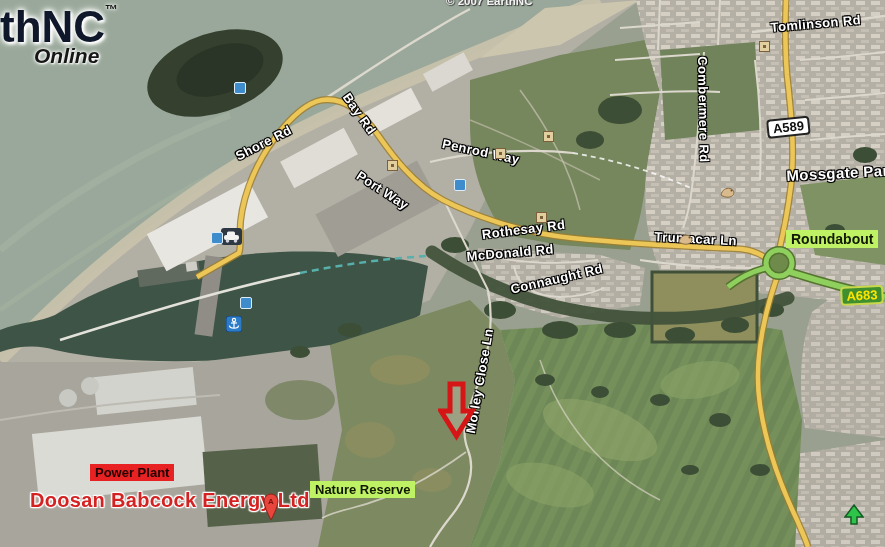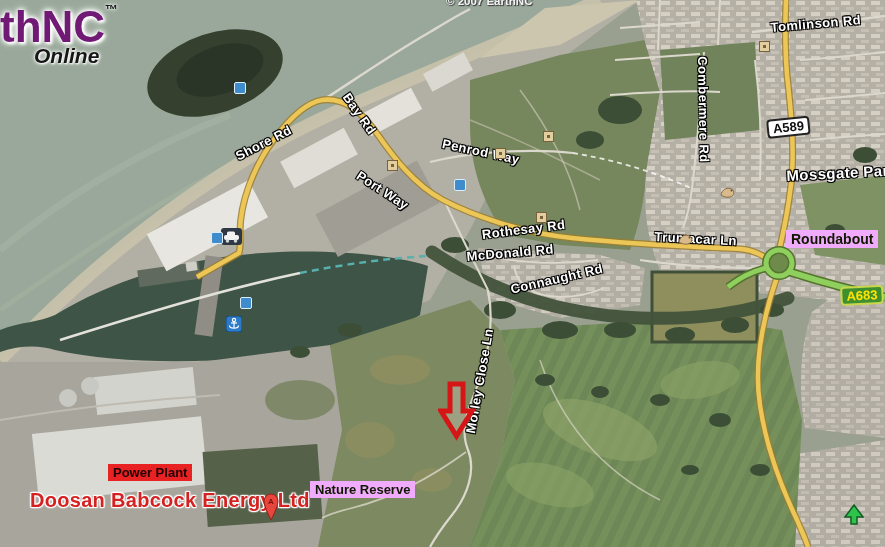--- a/index.html
+++ b/index.html
@@ -5,33 +5,33 @@
   html,body{margin:0;padding:0;background:#222;}
   .stage{position:relative;width:885px;height:547px;overflow:hidden;background:#9aa08f;
          font-family:"Liberation Sans",sans-serif;}
   svg.terrain{position:absolute;left:0;top:0;}
   
   .rl{position:absolute;white-space:nowrap;color:#fff;font-size:13px;font-weight:700;
       letter-spacing:.4px;transform-origin:0 0;
       text-shadow:-1px -1px 0 #000,1px -1px 0 #000,-1px 1px 0 #000,1px 1px 0 #000,0 0 2px #000;}
   .rl.big{font-size:15px;}
   
-  .hl{position:absolute;font-size:13px;font-weight:700;color:#101800;background:#f0abfc;
+  .hl{position:absolute;font-size:13px;font-weight:700;color:#101800;background:#bef264;
       padding:1px 5px;white-space:nowrap;}
   .hl.red{background:#e82222;color:#200000;}
   .hl.bigger{font-size:14px;}
   
   .badge{position:absolute;font-size:13px;font-weight:700;background:#fff;color:#111;
          border:2px solid #222;border-radius:4px;padding:0 4px;transform-origin:0 0;white-space:nowrap;}
   .badge.green{background:#3f8f2e;color:#ffe400;border-color:#c8d84a;}
   .company{position:absolute;font-size:20px;font-weight:700;color:#d42222;white-space:nowrap;
       letter-spacing:.3px;
       text-shadow:0 0 2px #fff,0 0 3px #fff,-1px -1px 1px #fff,1px 1px 1px #fff,1px -1px 1px #fff,-1px 1px 1px #fff;}
   .logo{position:absolute;left:0;top:2px;}
-  .logo-main{font-size:44px;font-weight:700;color:#701a75;
+  .logo-main{font-size:44px;font-weight:700;color:#0f172a;
       text-shadow:0 0 4px #fff,0 0 6px #fff,0 0 10px #fff,2px 2px 3px #fff;}
   .logo-tm{font-size:13px;font-weight:700;color:#161616;vertical-align:28px;
       text-shadow:0 0 3px #fff,0 0 5px #fff;}
   .logo-sub{font-size:21px;font-weight:700;font-style:italic;color:#161616;margin:-8px 0 0 34px;
       text-shadow:0 0 3px #fff,0 0 5px #fff,1px 1px 2px #fff;}
   .copy{position:absolute;left:446px;top:-5px;color:#f2f2f2;font-size:11.5px;font-weight:700;
       text-shadow:0 0 2px #555,1px 1px 1px #333;}
   .marker{position:absolute;}
   .wp{position:absolute;width:9px;height:9px;border:1.5px solid #7c5f3b;
       background:radial-gradient(circle,#7c5f3b 0 1.5px,#e2cf9f 1.6px);}
@@ -212,21 +212,21 @@
   <div class="rl" style="left:710px;top:56px;transform:rotate(89deg)">Combermere Rd</div>
   <div class="rl" style="left:770px;top:20px;transform:rotate(-5deg)">Tomlinson Rd</div>
   <div class="rl big" style="left:786px;top:167px;transform:rotate(-3deg)">Mossgate Park</div>
   <div class="rl" style="left:463px;top:432px;transform:rotate(-80deg)">Morley Close Ln</div>
 
   <div class="badge" style="left:766px;top:120px;transform:rotate(-6deg)">A589</div>
   <div class="badge green" style="left:840px;top:287px;transform:rotate(-3deg)">A683</div>
 
   <div class="hl bigger" style="left:786px;top:230px">Roundabout</div>
   <div class="hl" style="left:310px;top:481px">Nature Reserve</div>
-  <div class="hl red" style="left:108px;top:464px">Power Plant</div>
+  <div class="hl red" style="left:90px;top:464px">Power Plant</div>
 
   <div class="company" style="left:30px;top:489px">Doosan Babcock Energy Ltd</div>
   <div class="marker" style="left:262px;top:492px">
     <svg width="18" height="30" viewBox="0 0 18 30">
       <path d="M9,28 C9,28 2,15 2,9 A7,7 0 1 1 16,9 C16,15 9,28 9,28 Z" fill="#e8463c" stroke="#8e1f17" stroke-width="1"></path>
       <text x="9" y="12" font-size="8" font-weight="bold" fill="#7a120c" text-anchor="middle">A</text>
     </svg>
   </div>
 
   <div class="marker" style="left:438px;top:380px">

